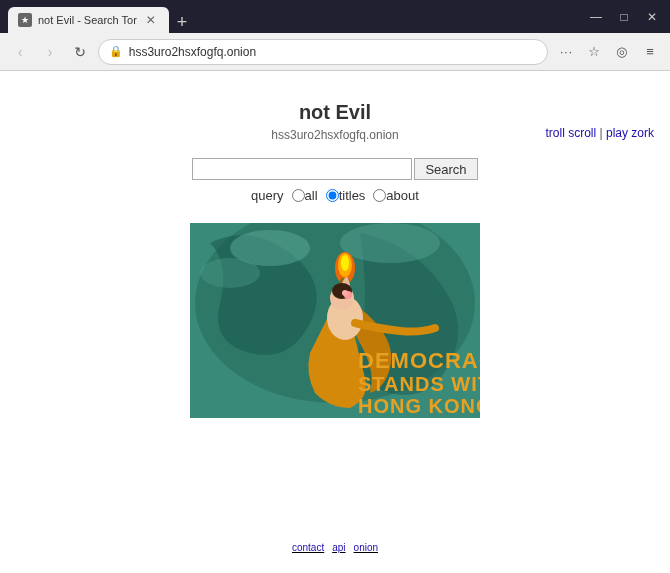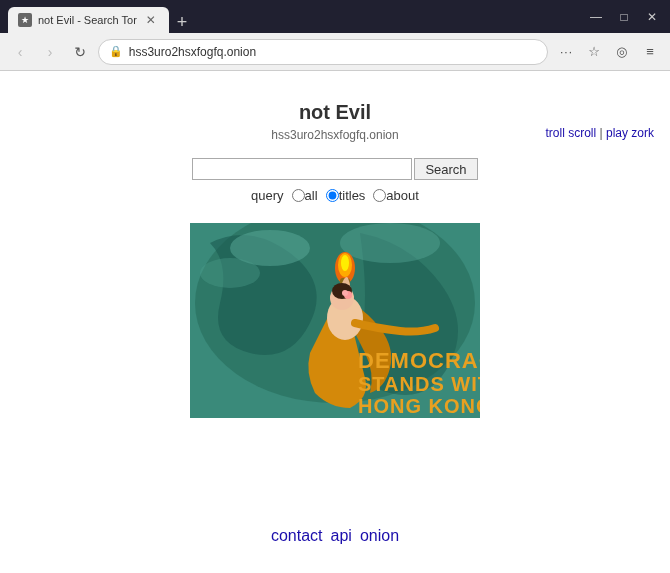--- a/index.html
+++ b/index.html
@@ -264,26 +264,27 @@
 
     
     .hero-image svg {
       width: 100%;
       height: 100%;
     }
 
     
     .page-footer {
       position: absolute;
-      bottom: 28px;
+      bottom: 20px;
       left: 50%;
       transform: translateX(-50%);
       display: flex;
       gap: 8px;
-      font-size: 16px;
+      font-size: 10px;
+      text-decoration: underline;
     }
 
     .page-footer a {
       color: #1a0dab;
       text-decoration: none;
     }
   </style>
 </head>
 <body>
 

